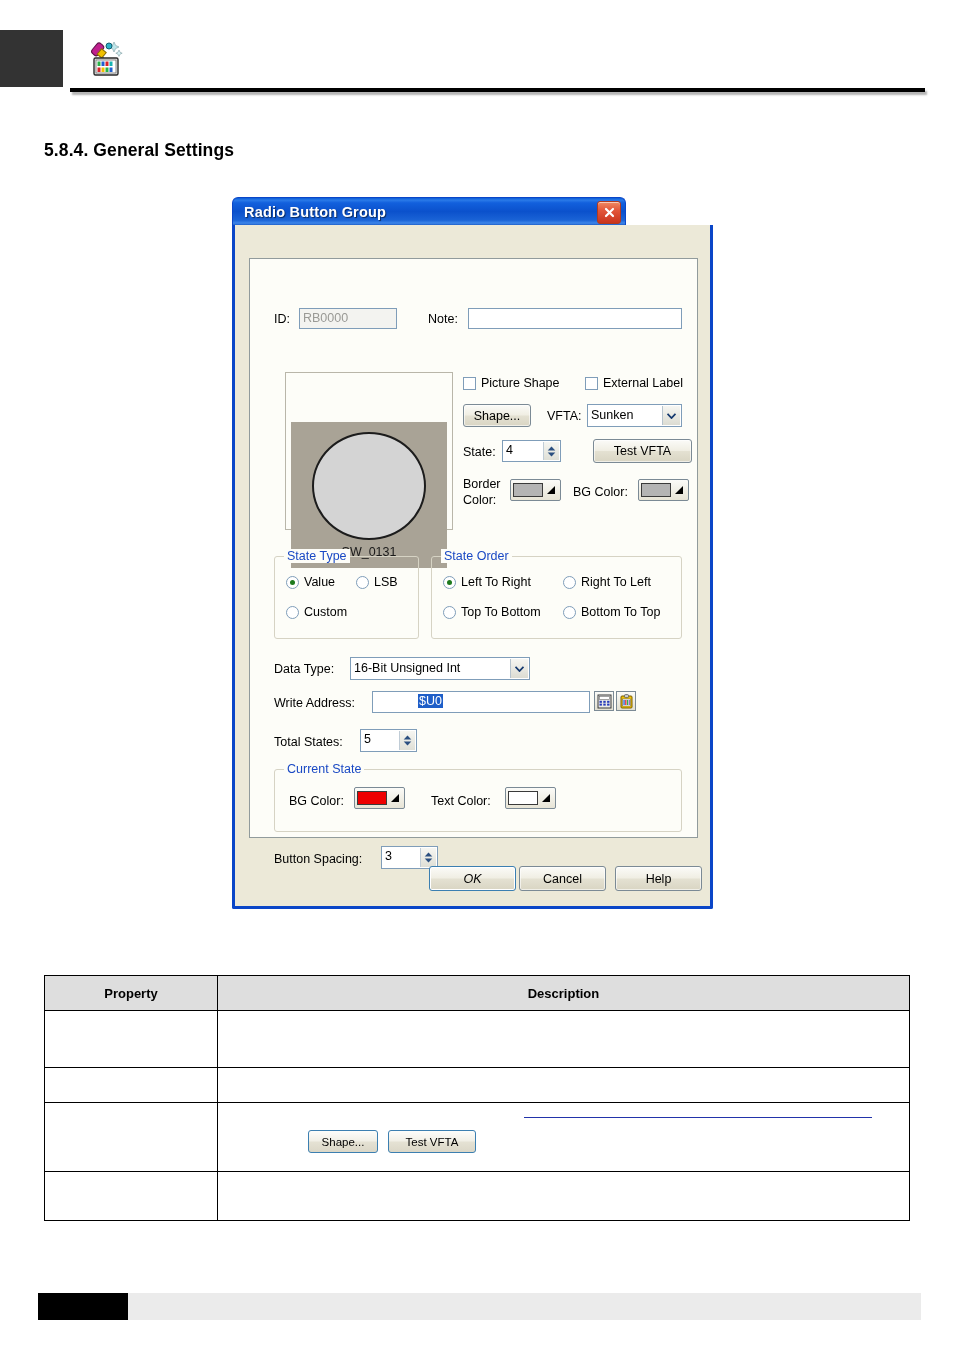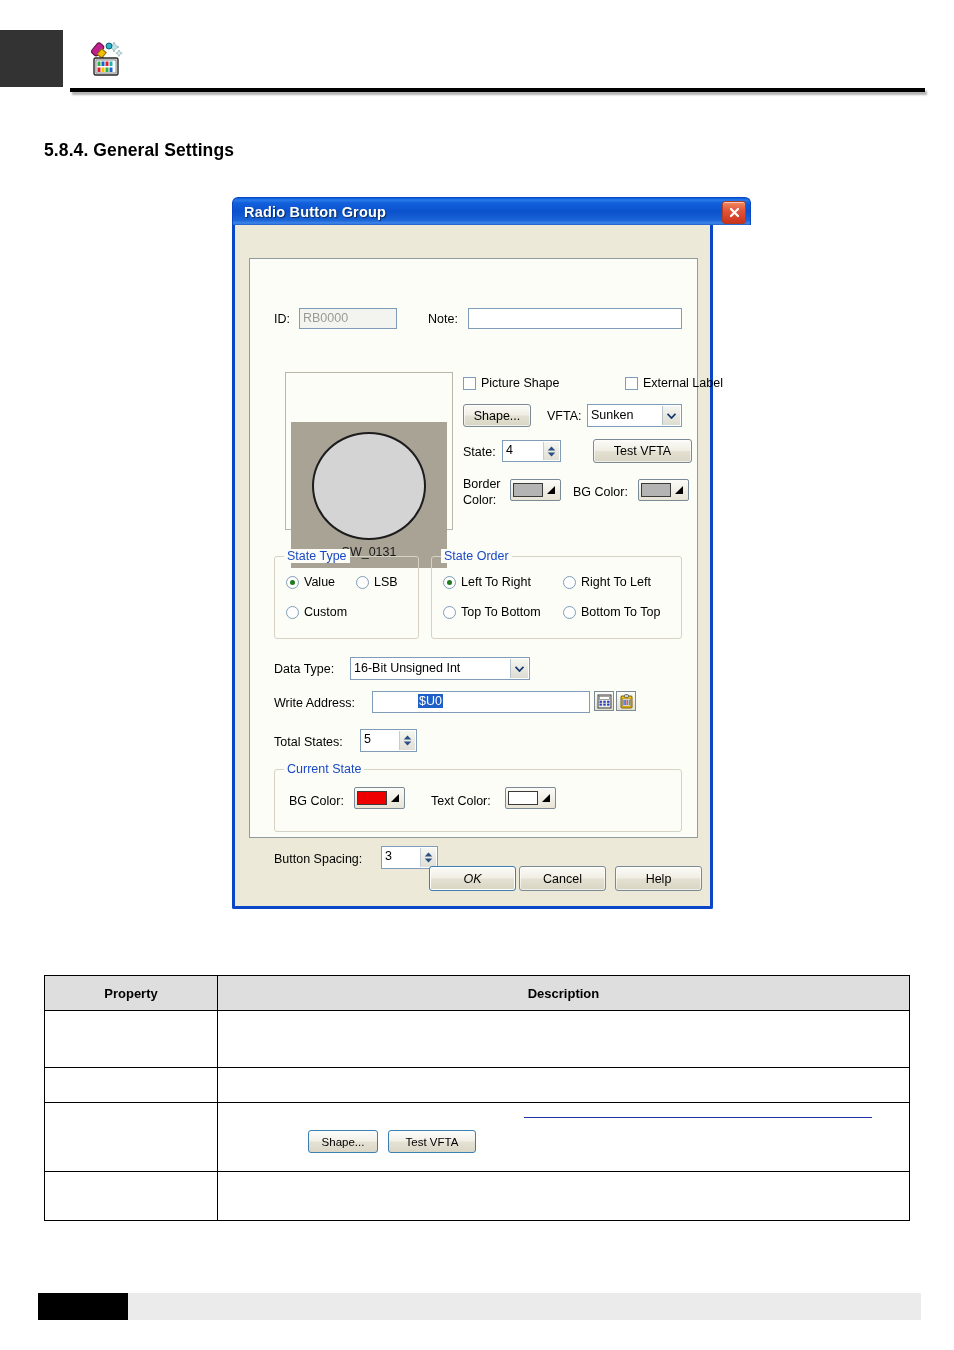--- a/index.html
+++ b/index.html
@@ -52,21 +52,21 @@
     width: 481px; height: 684px;
     background: #ece9d8;
     border: 3px solid #0a46c8;
     border-top: none;
     box-sizing: border-box;
     border-radius: 0 0 2px 2px;
   }
   .titlebar {
     position: absolute;
     left: -3px; top: -28px;
-    width: 519px; height: 28px;
+    width: 394px; height: 28px;
     box-sizing: border-box;
     background: linear-gradient(180deg,#0a5cd6 0%,#2a7ae8 8%,#1260dd 18%,#0b51cc 50%,#1a63d6 82%,#3d86ea 93%,#1f5fc9 100%);
     border: 1px solid #0a46c8;
     border-bottom: none;
     border-radius: 6px 6px 0 0;
     display: flex;
     align-items: center;
   }
   .title-text {
     color: #ffffff;
@@ -443,21 +443,21 @@
       <div class="preview-inner">
         <div class="preview-circle"></div>
         <div class="preview-label">SW_0131</div>
       </div>
     </div>
 
     <div class="chk" style="left:213px; top:117px;">
       <span class="box"></span>
       <span>Picture Shape</span>
     </div>
-    <div class="chk" style="left:335px; top:117px;margin-left:40px;">
+    <div class="chk" style="left:335px; top:117px;">
       <span class="box"></span>
       <span>External Label</span>
     </div>
 
     <div class="btn" style="left:213px; top:145px; width:68px; height:23px;">Shape...</div>
     <div class="lbl" style="left:297px; top:150px;">VFTA:</div>
     <div class="sel" style="left:337px; top:145px; width:95px; height:23px;">
       <span>Sunken</span>
       <span class="arrowbox">
         <svg width="9" height="6" viewBox="0 0 9 6">

